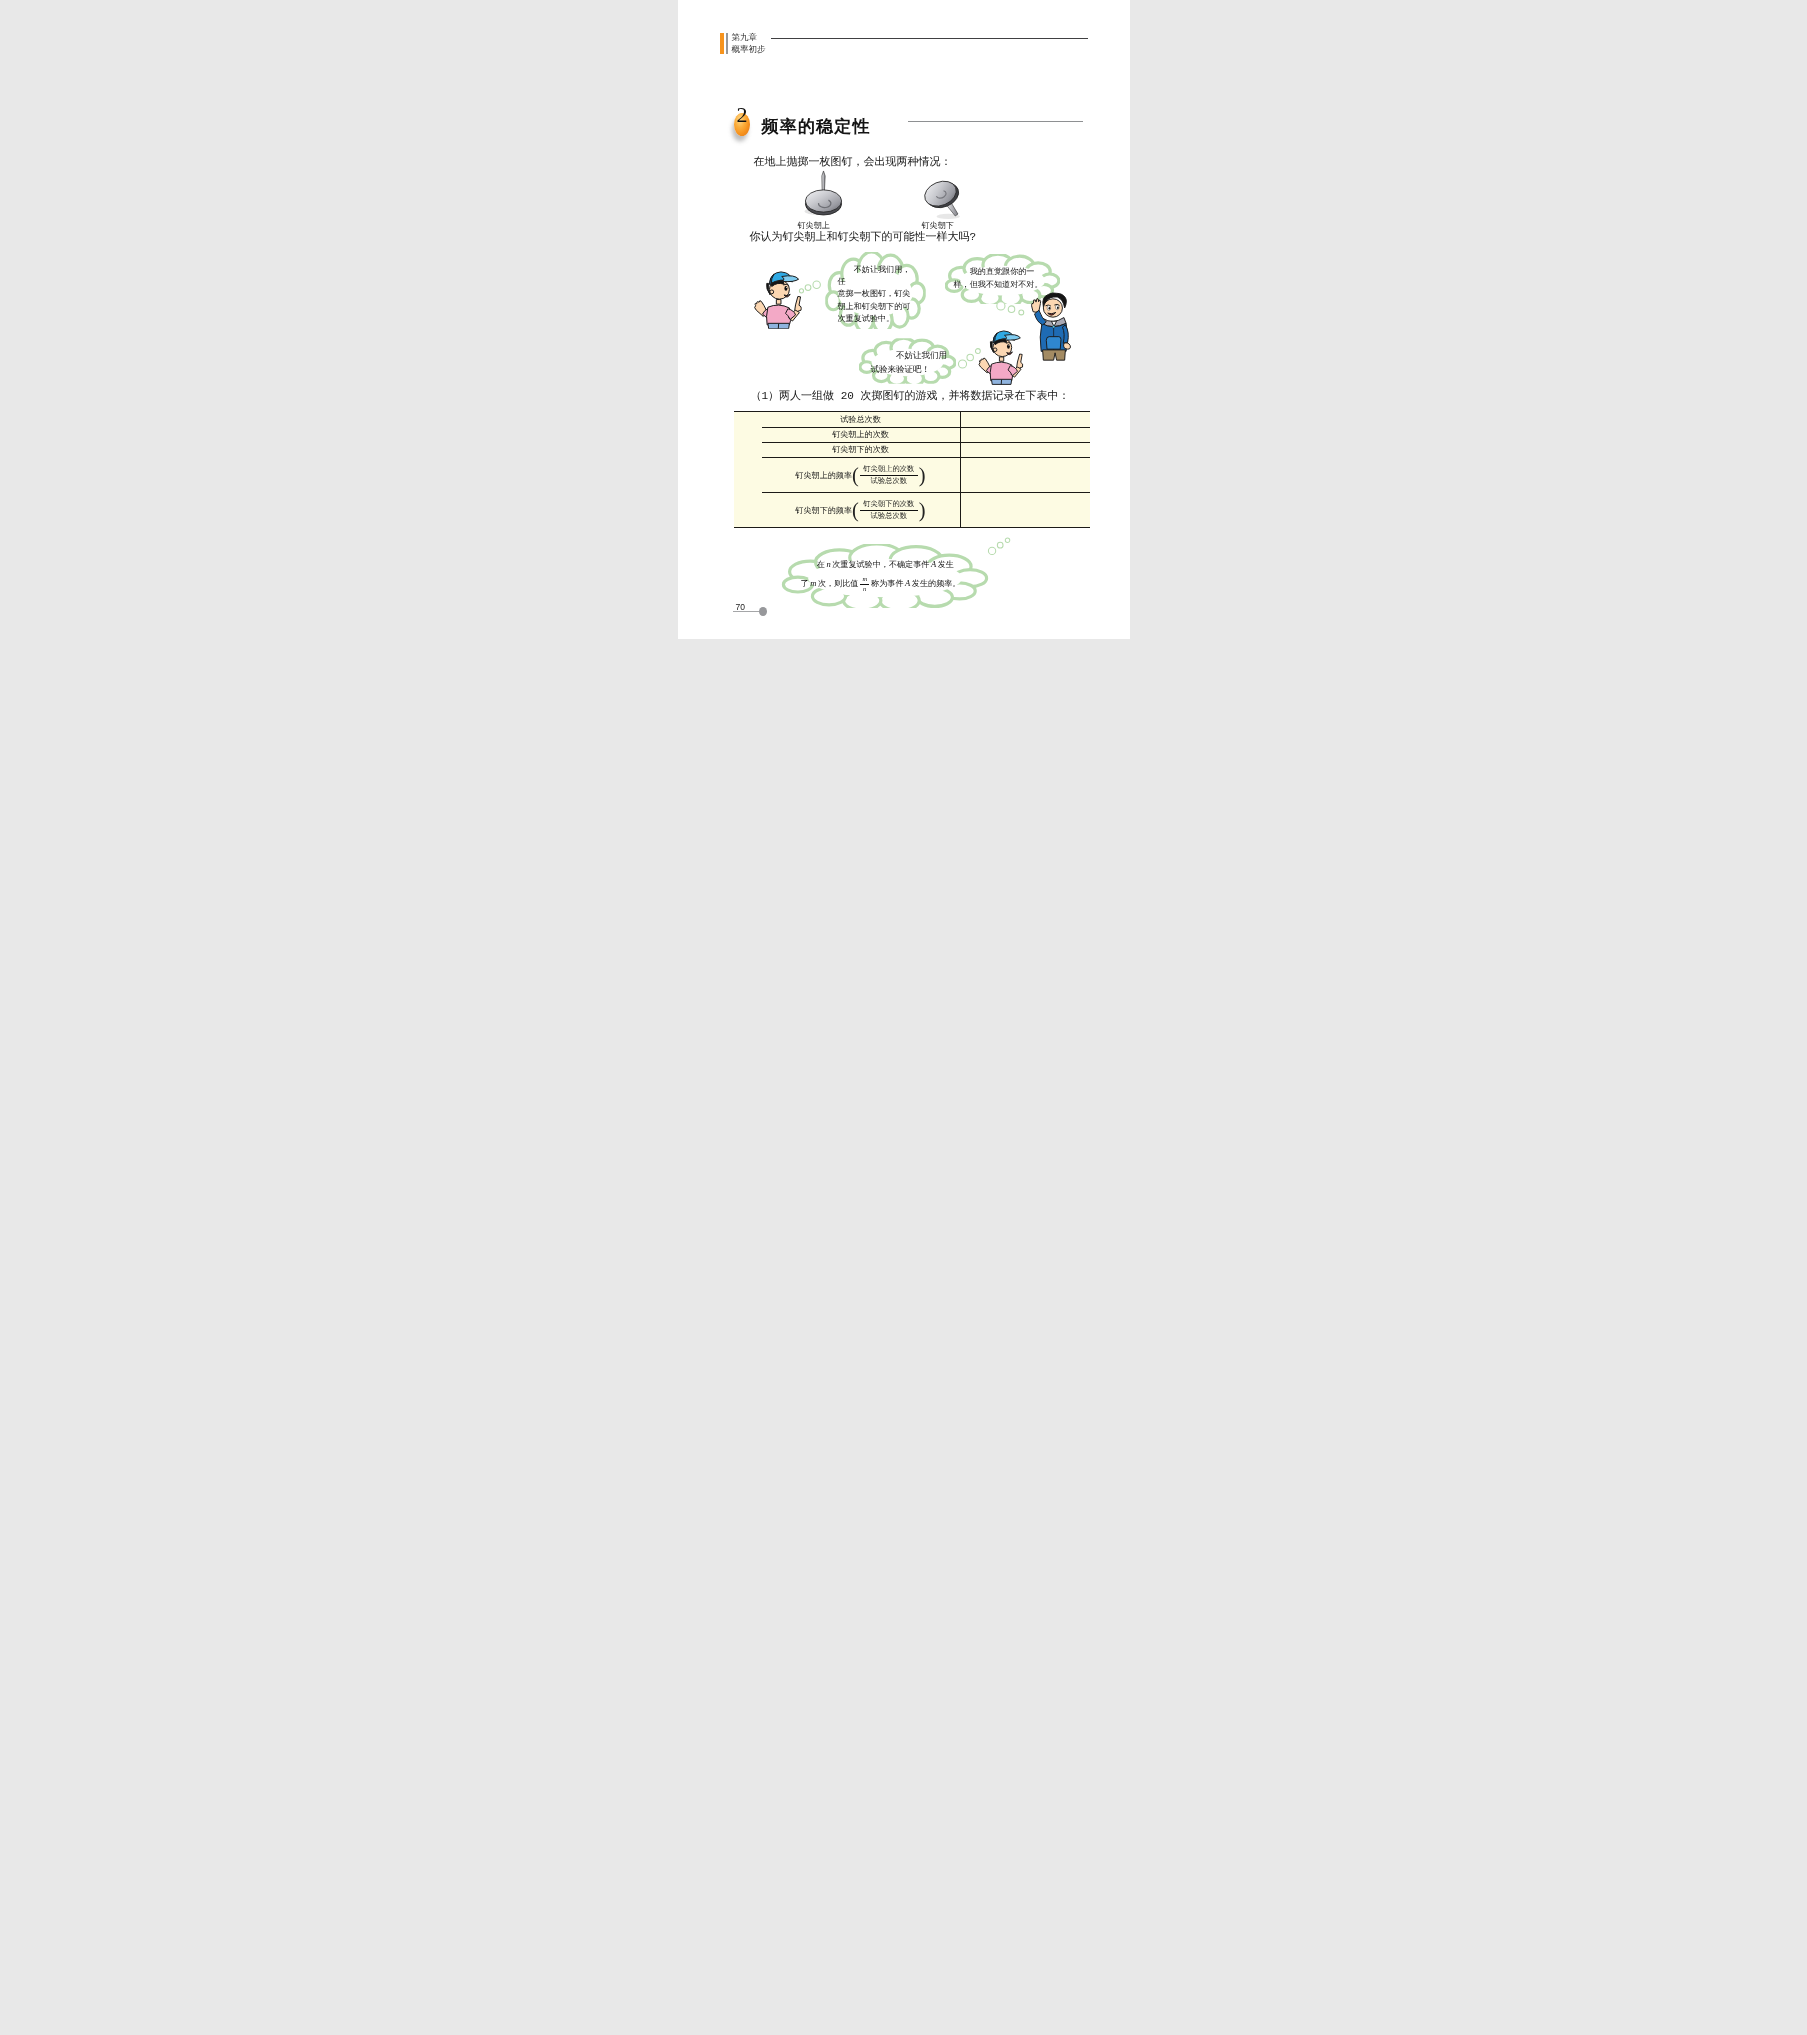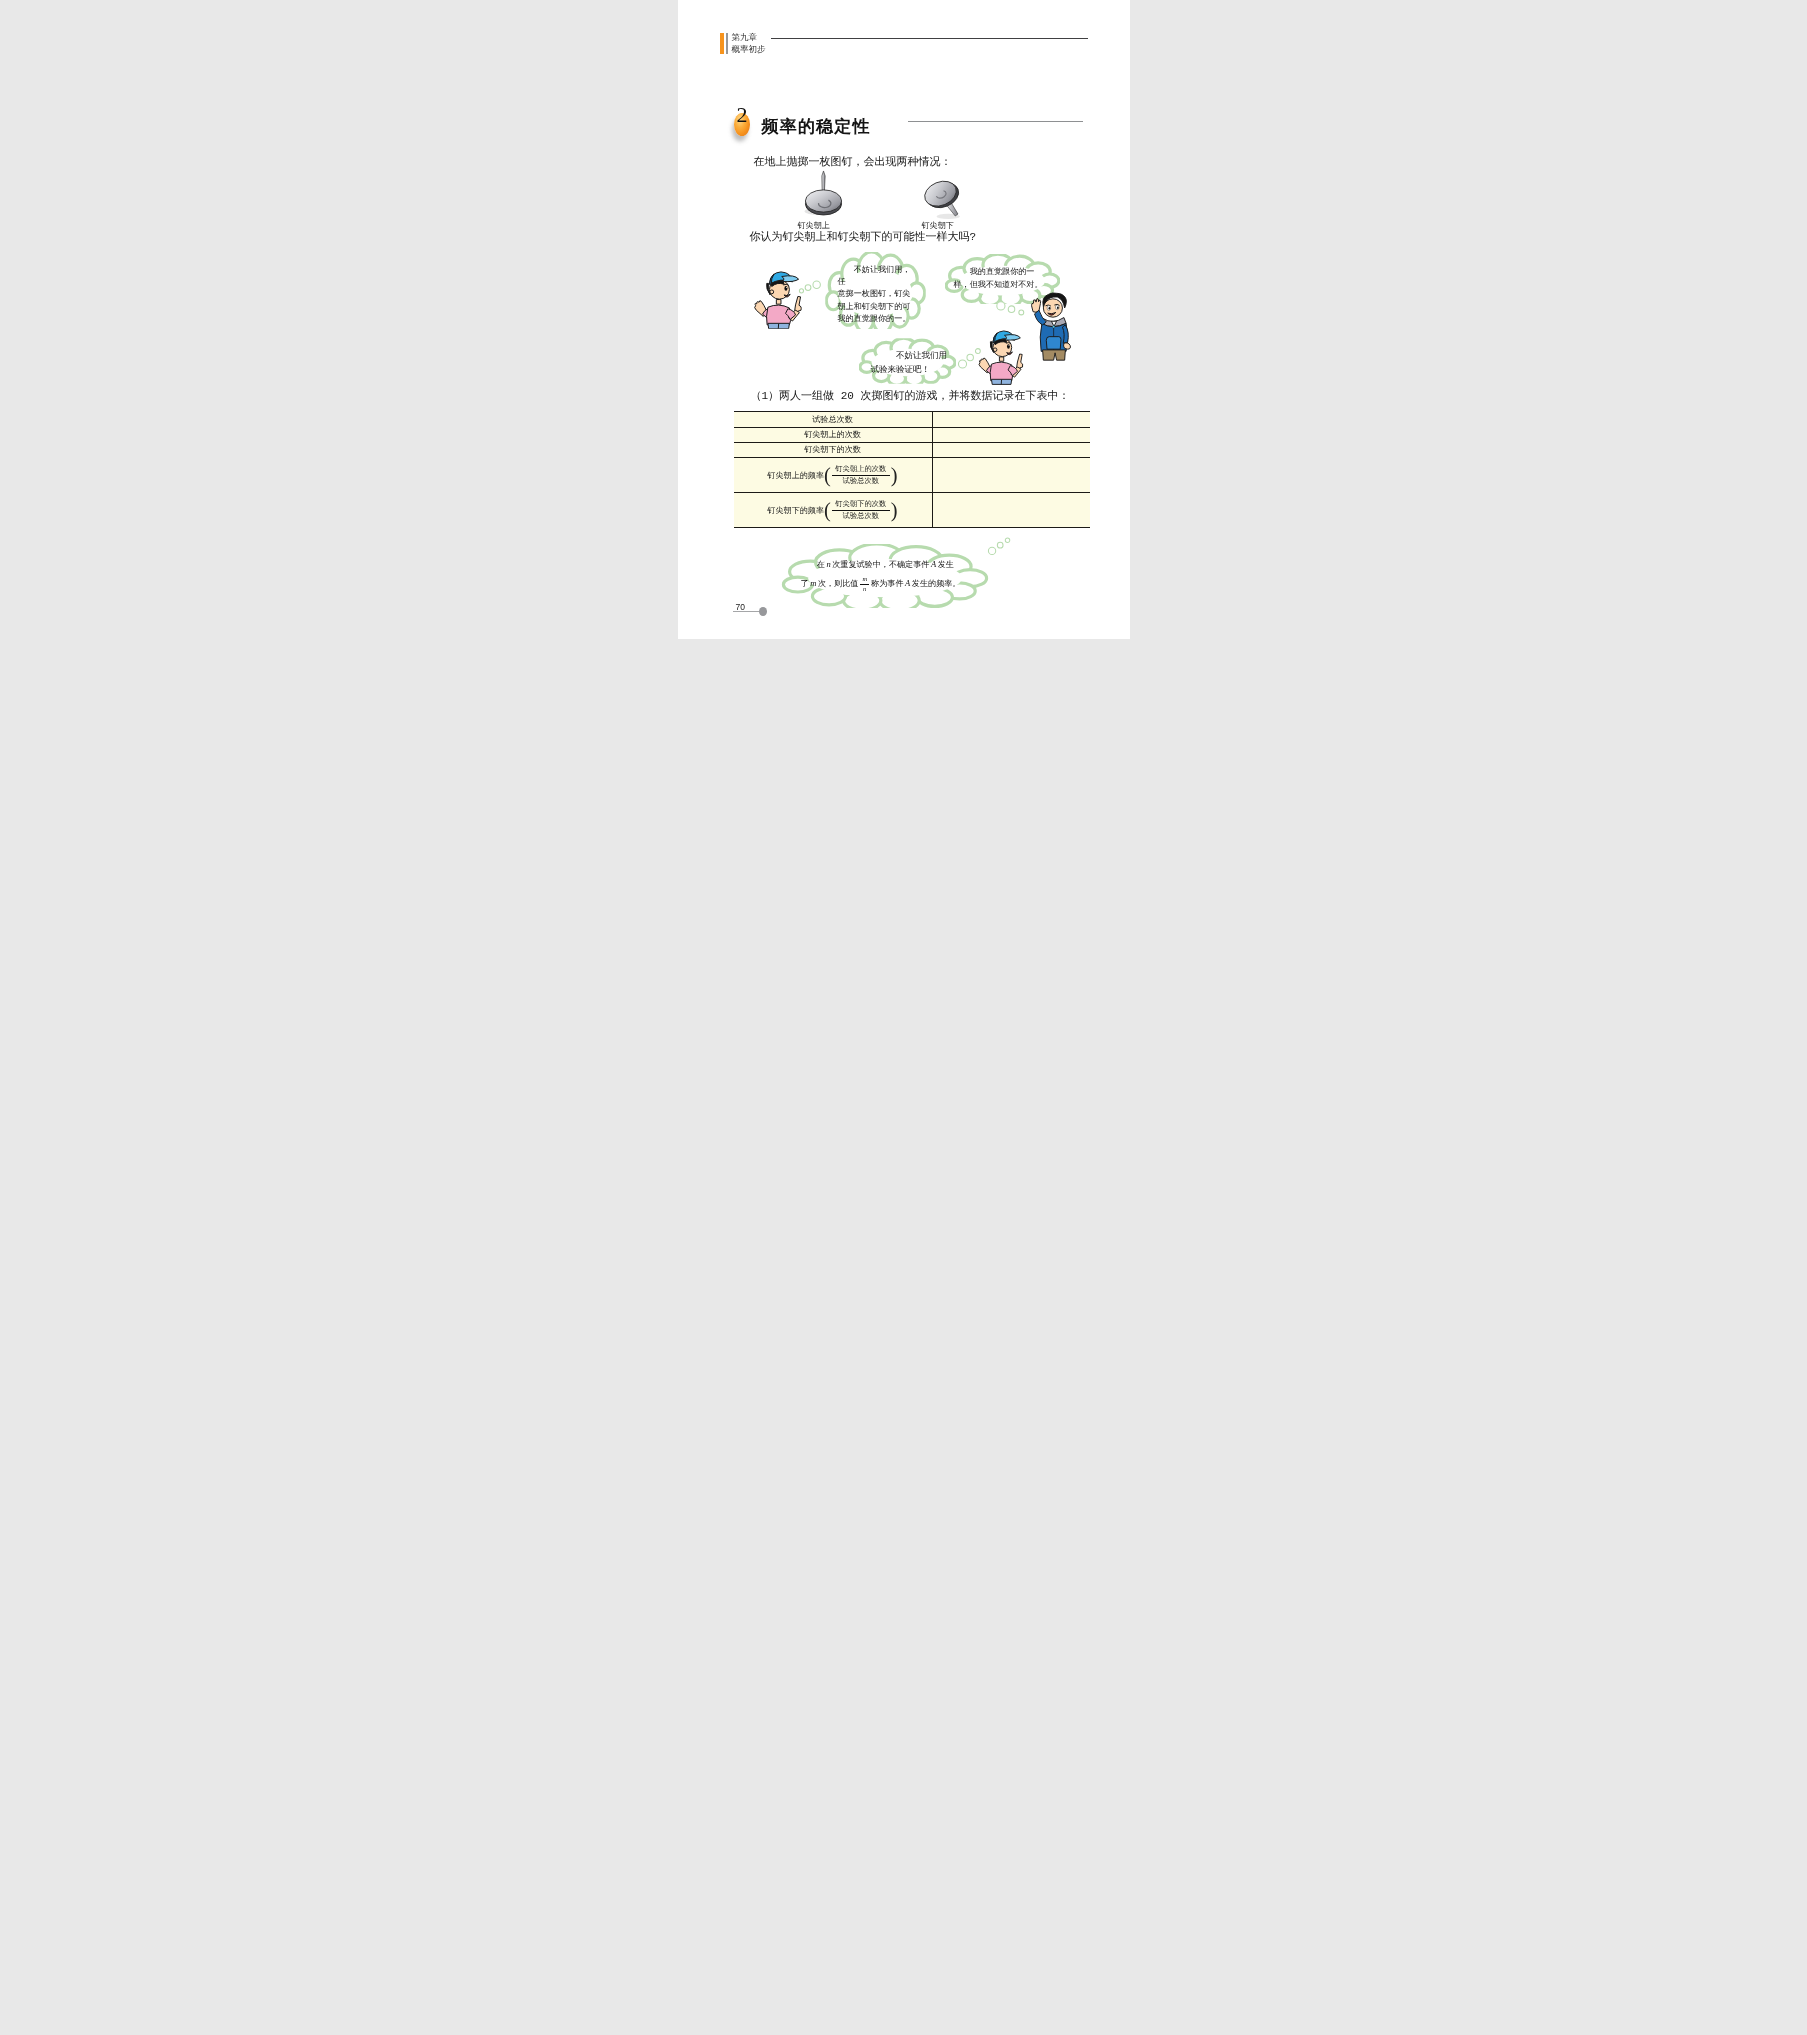--- a/index.html
+++ b/index.html
@@ -31,21 +31,21 @@
   .p-instruction{left:73px;top:390px;}
   .tack-label{font-size:8.1px;color:#202020;text-align:left;width:53px;}
   
   .cloud-svg{position:absolute;overflow:visible;}
   .bubble-text{position:absolute;font-size:8.1px;line-height:12.2px;color:#111;}
   .indent2{text-indent:2em;}
   .indent3{text-indent:3em;}
   
   .ptable{left:56px;top:411px;width:356px;background:#FDFBE3;
     border-top:1.2px solid #1C1A17;border-bottom:1.6px solid #1C1A17;}
-  .trow{display:flex;border-bottom:0.8px solid #1C1A17;}
+  .trow{display:flex;border-bottom:0.8px solid #1C1A17;margin-left:28px;}
   .trow:last-child{border-bottom:none;}
   .tlabel{width:198px;border-right:0.8px solid #1C1A17;display:flex;align-items:center;justify-content:center;
     font-size:8.1px;color:#161616;}
   .tvalue{flex:1;}
   .h-s{height:14.7px;} .h-m{height:14.2px;} .h-f{height:34px;}
   .frac{display:inline-flex;flex-direction:column;align-items:center;font-size:7.3px;line-height:1.3;margin:0 1.2px;}
   .frac .num{border-bottom:0.8px solid #111;padding:0 3.3px 0.8px;}
   .frac .den{padding-top:0.8px;}
   .paren{font-size:20.4px;font-weight:400;line-height:1;font-family:"Liberation Serif","DejaVu Serif",serif;color:#222;}
   
@@ -199,21 +199,21 @@
     </g>
   </svg>
 
   <svg class="cloud-svg" style="left:147px;top:252px;width:101px;height:77px" viewBox="0 0 248 190" width="101" height="77">
       <use href="#cloud" width="248" height="190"></use>
     </svg>
   <div class="bubble-text" style="left:160px;top:264px;width:78px">
     <div class="indent2">不妨让我们用，任</div>
     <div>意掷一枚图钉，钉尖</div>
     <div>朝上和钉尖朝下的可</div>
-    <div>我的直觉跟你的一。</div>
+    <div>次重复试验中。</div>
   </div>
 
   <svg class="cloud-svg" style="left:267px;top:254px;width:115px;height:50px" viewBox="0 0 282 122" width="115" height="50">
       <use href="#cloud" width="282" height="122"></use>
     </svg>
   <div class="bubble-text" style="left:276px;top:265px;width:98px;line-height:13.4px">
     <div class="indent2">我的直觉跟你的一</div>
     <div>样，但我不知道对不对。</div>
   </div>
 

